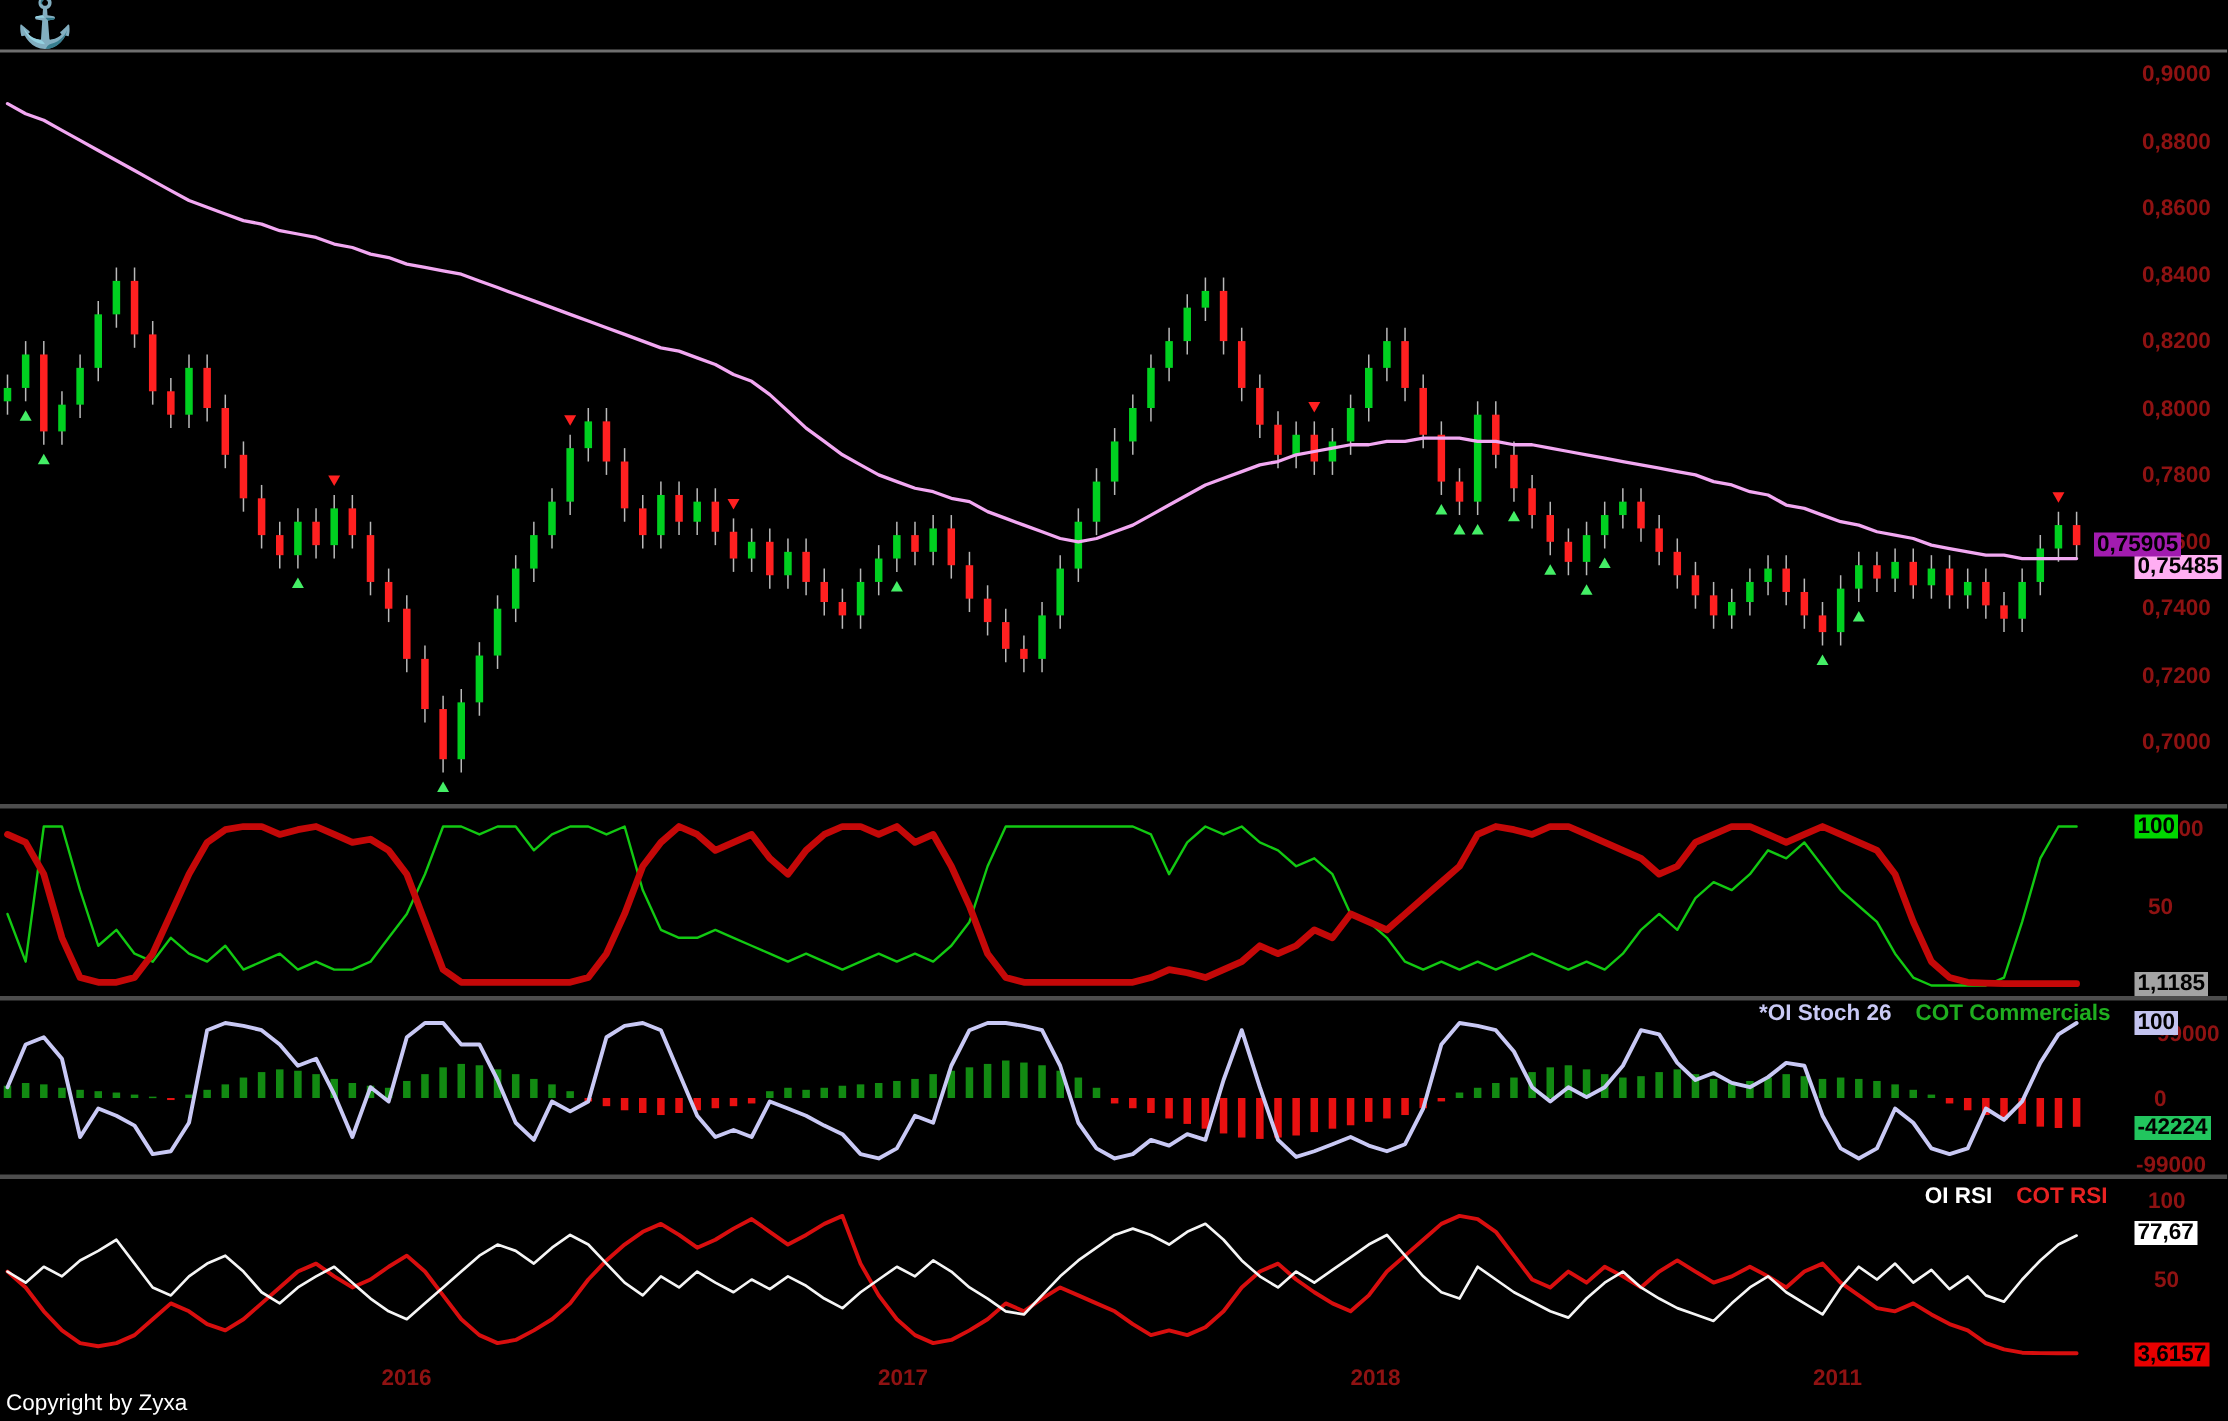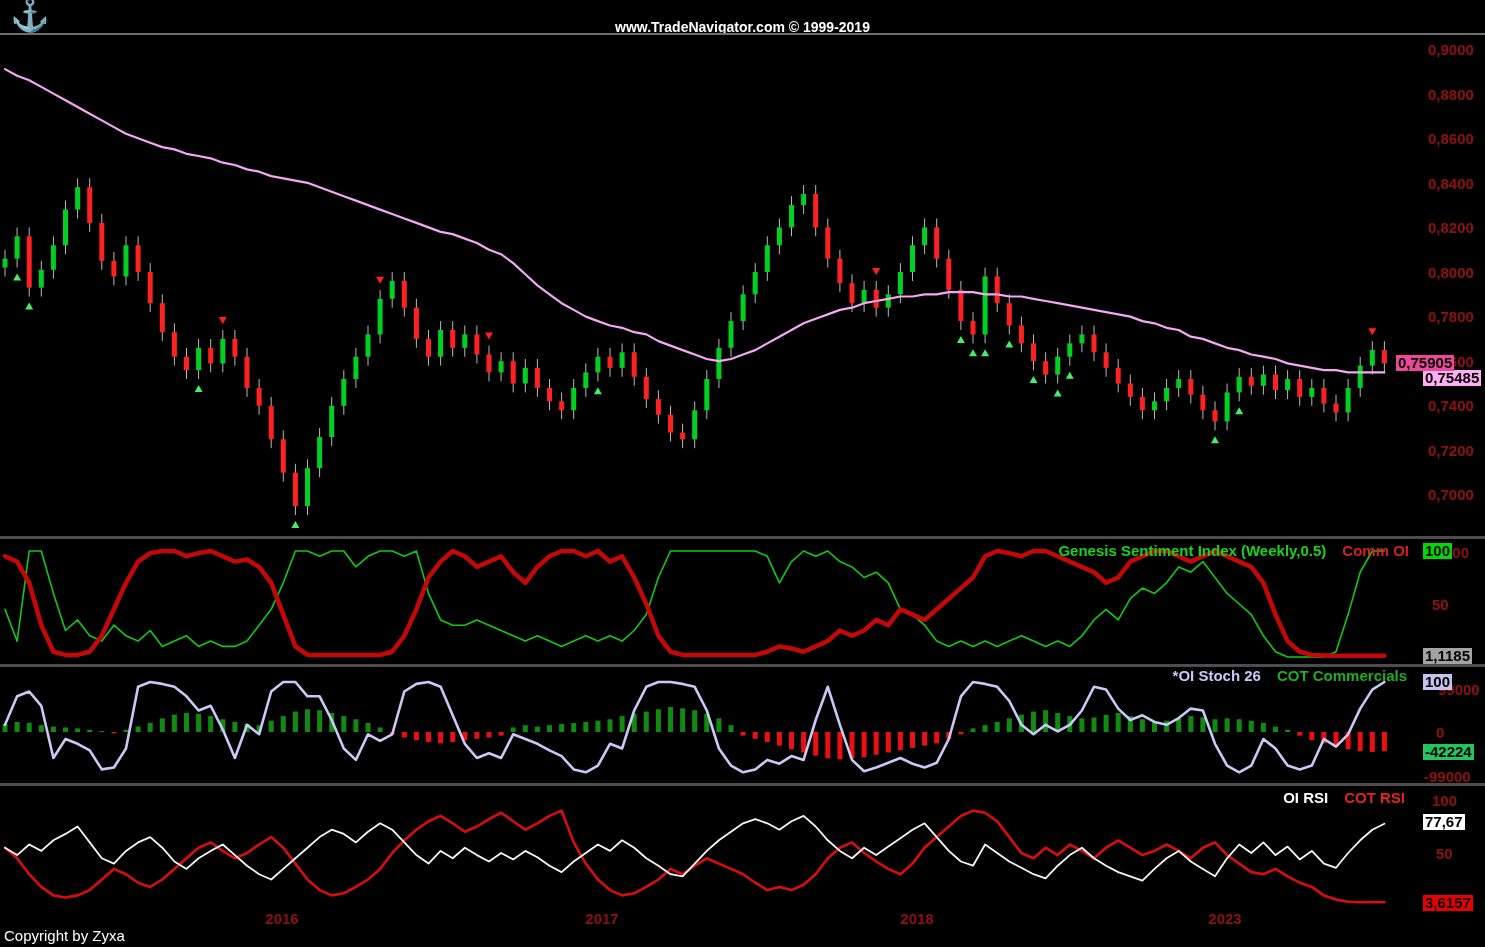--- a/index.html
+++ b/index.html
@@ -398,66 +398,61 @@
       <rect x="1345.6" y="732" width="5" height="17.270999999999958" fill="#e81010"></rect>
       <rect x="1357.7" y="732" width="5" height="19.089000000000055" fill="#e81010"></rect>
       <rect x="1369.8" y="732" width="5" height="19.998000000000047" fill="#e81010"></rect>
       <rect x="1381.8999999999999" y="732" width="5" height="19.190807999999947" fill="#e81010"></rect>
       <polyline points="5.0,724.8 17.1,696.3 29.2,691.5 41.3,705.8 53.4,758.0 65.5,739.0 77.6,743.8 89.7,750.4 101.8,769.4 113.9,767.5 126.0,748.5 138.1,686.8 150.2,682.0 162.3,683.9 174.4,686.8 186.5,696.3 198.6,710.5 210.7,705.8 222.8,729.5 234.9,758.0 247.0,724.8 259.1,734.3 271.2,691.5 283.3,682.0 295.4,682.0 307.5,696.3 319.6,696.3 331.7,720.0 343.8,748.5 355.9,759.9 368.0,734.3 380.1,740.9 392.2,734.3 404.3,691.5 416.4,683.9 428.5,682.0 440.6,686.8 452.7,715.3 464.8,743.8 476.9,758.0 489.0,753.3 501.1,758.0 513.2,734.3 525.3,739.0 537.4,743.8 549.5,750.4 561.6,756.1 573.7,769.4 585.8,772.3 597.9,765.6 610.0,743.8 622.1,748.5 634.2,710.5 646.3,686.8 658.4,682.0 670.5,682.0 682.6,683.9 694.7,686.8 706.8,710.5 718.9,748.5 731.0,765.6 743.1,772.3 755.2,769.4 767.3,759.9 779.4,763.7 791.5,756.1 803.6,759.9 815.7,720.0 827.8,686.8 839.9,724.8 852.0,759.9 864.1,771.3 876.2,767.5 888.3,762.8 900.4,758.0 912.5,763.7 924.6,767.5 936.7,762.8 948.8,739.0 960.9,696.3 973.0,682.0 985.1,683.9 997.2,686.8 1009.3,701.0 1021.4,724.8 1033.5,734.3 1045.6,724.8 1057.7,731.4 1069.8,724.8 1081.9,710.5 1094.0,686.8 1106.1,689.6 1118.2,708.6 1130.3,720.0 1142.4,715.3 1154.5,721.9 1166.6,724.8 1178.7,718.1 1190.8,708.6 1202.9,710.5 1215.0,743.8 1227.1,765.6 1239.2,772.3 1251.3,765.6 1263.4,739.0 1275.5,748.5 1287.6,765.6 1299.7,769.4 1311.8,765.6 1323.9,739.0 1336.0,746.6 1348.1,734.3 1360.2,708.6 1372.3,689.6 1384.4,682.0" fill="none" stroke="#c9c9f5" stroke-width="2.6" stroke-linejoin="round" stroke-linecap="round"></polyline>
       <polyline points="5.0,847.7 17.1,858.3 29.2,874.2 41.3,886.9 53.4,895.4 65.5,897.5 77.6,895.4 89.7,890.1 101.8,879.5 113.9,868.9 126.0,874.2 138.1,882.7 150.2,886.9 162.3,879.5 174.4,868.9 186.5,858.3 198.6,847.7 210.7,842.4 222.8,850.9 234.9,858.3 247.0,853.0 259.1,844.5 271.2,837.1 283.3,847.7 295.4,863.6 307.5,879.5 319.6,890.1 331.7,895.4 343.8,893.3 355.9,886.9 368.0,879.5 380.1,868.9 392.2,853.0 404.3,840.3 416.4,829.7 428.5,821.2 440.6,815.9 452.7,823.3 464.8,831.8 476.9,826.5 489.0,819.1 501.1,812.7 513.2,821.2 525.3,829.7 537.4,823.3 549.5,815.9 561.6,810.6 573.7,842.4 585.8,863.6 597.9,879.5 610.0,890.1 622.1,895.4 634.2,893.3 646.3,886.9 658.4,879.5 670.5,868.9 682.6,874.2 694.7,865.7 706.8,858.3 718.9,863.6 731.0,868.9 743.1,874.2 755.2,882.7 767.3,890.1 779.4,886.9 791.5,890.1 803.6,884.8 815.7,874.2 827.8,858.3 839.9,847.7 852.0,842.4 864.1,853.0 876.2,861.5 888.3,868.9 900.4,874.2 912.5,863.6 924.6,847.7 936.7,837.1 948.8,826.5 960.9,815.9 973.0,810.6 985.1,812.7 997.2,821.2 1009.3,837.1 1021.4,853.0 1033.5,858.3 1045.6,847.7 1057.7,855.1 1069.8,844.5 1081.9,850.9 1094.0,858.3 1106.1,847.7 1118.2,840.3 1130.3,847.7 1142.4,855.1 1154.5,850.9 1166.6,844.5 1178.7,850.9 1190.8,858.3 1202.9,847.7 1215.0,842.4 1227.1,855.1 1239.2,863.6 1251.3,872.1 1263.4,874.2 1275.5,868.9 1287.6,876.3 1299.7,882.7 1311.8,886.9 1323.9,895.4 1336.0,899.6 1348.1,901.8 1360.2,902.1 1372.3,902.2 1384.4,902.2" fill="none" stroke="#d80e0e" stroke-width="2.6" stroke-linejoin="round" stroke-linecap="round"></polyline>
       <polyline points="5.0,847.7 17.1,855.1 29.2,844.5 41.3,850.9 53.4,840.3 65.5,833.9 77.6,826.5 89.7,842.4 101.8,858.3 113.9,863.6 126.0,850.9 138.1,842.4 150.2,837.1 162.3,847.7 174.4,861.5 186.5,868.9 198.6,858.3 210.7,850.9 222.8,844.5 234.9,855.1 247.0,865.7 259.1,874.2 271.2,879.5 283.3,868.9 295.4,858.3 307.5,847.7 319.6,837.1 331.7,829.7 343.8,833.9 355.9,842.4 368.0,831.8 380.1,823.3 392.2,829.7 404.3,842.4 416.4,855.1 428.5,863.6 440.6,850.9 452.7,858.3 464.8,847.7 476.9,855.1 489.0,861.5 501.1,853.0 513.2,859.4 525.3,850.9 537.4,857.2 549.5,865.7 561.6,872.1 573.7,861.5 585.8,853.0 597.9,844.5 610.0,850.9 622.1,840.3 634.2,847.7 646.3,858.3 658.4,865.7 670.5,874.2 682.6,876.3 694.7,863.6 706.8,850.9 718.9,840.3 731.0,831.8 743.1,823.3 755.2,819.1 767.3,823.3 779.4,829.7 791.5,821.2 803.6,815.9 815.7,826.5 827.8,840.3 839.9,850.9 852.0,858.3 864.1,847.7 876.2,855.1 888.3,846.6 900.4,838.2 912.5,829.7 924.6,823.3 936.7,837.1 948.8,850.9 960.9,861.5 973.0,865.7 985.1,844.5 997.2,853.0 1009.3,861.5 1021.4,867.8 1033.5,874.2 1045.6,878.4 1057.7,865.7 1069.8,855.1 1081.9,847.7 1094.0,858.3 1106.1,865.7 1118.2,872.1 1130.3,876.3 1142.4,880.6 1154.5,868.9 1166.6,858.3 1178.7,850.9 1190.8,861.5 1202.9,868.9 1215.0,876.3 1227.1,858.3 1239.2,844.5 1251.3,853.0 1263.4,842.4 1275.5,855.1 1287.6,846.6 1299.7,859.4 1311.8,850.9 1323.9,863.6 1336.0,867.8 1348.1,853.0 1360.2,840.3 1372.3,829.7 1384.4,823.7" fill="none" stroke="#f5f5f5" stroke-width="1.8" stroke-linejoin="round" stroke-linecap="round"></polyline>
     </svg>
 
   <div class="ovl logo">⚓</div>
-  <div class="ovl title2">www.TradeNavigator.com © 1999-2019</div>
   <div class="ovl hrule"></div>
 
 
-  <div class="ovl legend p2-legend">
-    <span style="color:#17d417">Genesis Sentiment Index (Weekly,0.5)</span>
-    <span style="color:#d42222">Comm OI</span>
-  </div>
 
   <div class="ovl legend p3-legend">
     <span style="color:#c9c9f5">*OI Stoch 26</span>
     <span style="color:#1fae1f">COT Commercials</span>
   </div>
 
   <div class="ovl legend p4-legend">
     <span style="color:#ffffff">OI RSI</span>
     <span style="color:#e82222">COT RSI</span>
   </div>
 
   <div class="axis" style="left:1444px;top:544px">100</div>
   <div class="axis" style="left:1432px;top:596px">50</div>
   <div class="axis" style="left:1438px;top:681px">99000</div>
   <div class="axis" style="left:1436px;top:724px">0</div>
   <div class="axis" style="left:1424px;top:768px">-99000</div>
   <div class="axis" style="left:1432px;top:792px">100</div>
   <div class="axis" style="left:1436px;top:845px">50</div>
 
   <div class="badge" style="left:1423px;top:370px;background:#ffaef3">0,75485</div>
-  <div class="badge" style="left:1396px;top:355px;background:#ec4899">0,75905</div>
+  <div class="badge" style="left:1396px;top:355px;background:#a21caf">0,75905</div>
   <div class="badge" style="left:1423px;top:543px;background:#00d800">100</div>
   <div class="badge" style="left:1423px;top:648px;background:#a3a3a3">1,1185</div>
   <div class="badge" style="left:1423px;top:674px;background:#c3c3ef">100</div>
   <div class="badge" style="left:1423px;top:744px;background:#22c55e">-42224</div>
   <div class="badge" style="left:1423px;top:814px;background:#ffffff">77,67</div>
   <div class="badge" style="left:1423px;top:895px;background:#e80000">3,6157</div>
 
   <div class="ovl copyright">Copyright by Zyxa</div>
 
 <div class="axis" style="left: 1428px; top: 41px;">0,9000</div>
     <div class="axis" style="left: 1428px; top: 86px;">0,8800</div>
     <div class="axis" style="left: 1428px; top: 130px;">0,8600</div>
     <div class="axis" style="left: 1428px; top: 175px;">0,8400</div>
     <div class="axis" style="left: 1428px; top: 219px;">0,8200</div>
     <div class="axis" style="left: 1428px; top: 264px;">0,8000</div>
     <div class="axis" style="left: 1428px; top: 308px;">0,7800</div>
     <div class="axis" style="left: 1428px; top: 353px;">0,7600</div>
     <div class="axis" style="left: 1428px; top: 397px;">0,7400</div>
     <div class="axis" style="left: 1428px; top: 442px;">0,7200</div>
     <div class="axis" style="left: 1428px; top: 486px;">0,7000</div>
-    <div class="year" style="left: 282px;">2016</div>
+    <div class="year" style="left: 271px;">2016</div>
     <div class="year" style="left: 602px;">2017</div>
     <div class="year" style="left: 917px;">2018</div>
-    <div class="year" style="left: 1225px;">2023</div>
+    <div class="year" style="left: 1225px;">2011</div>
   </div>
 
 </body></html>

